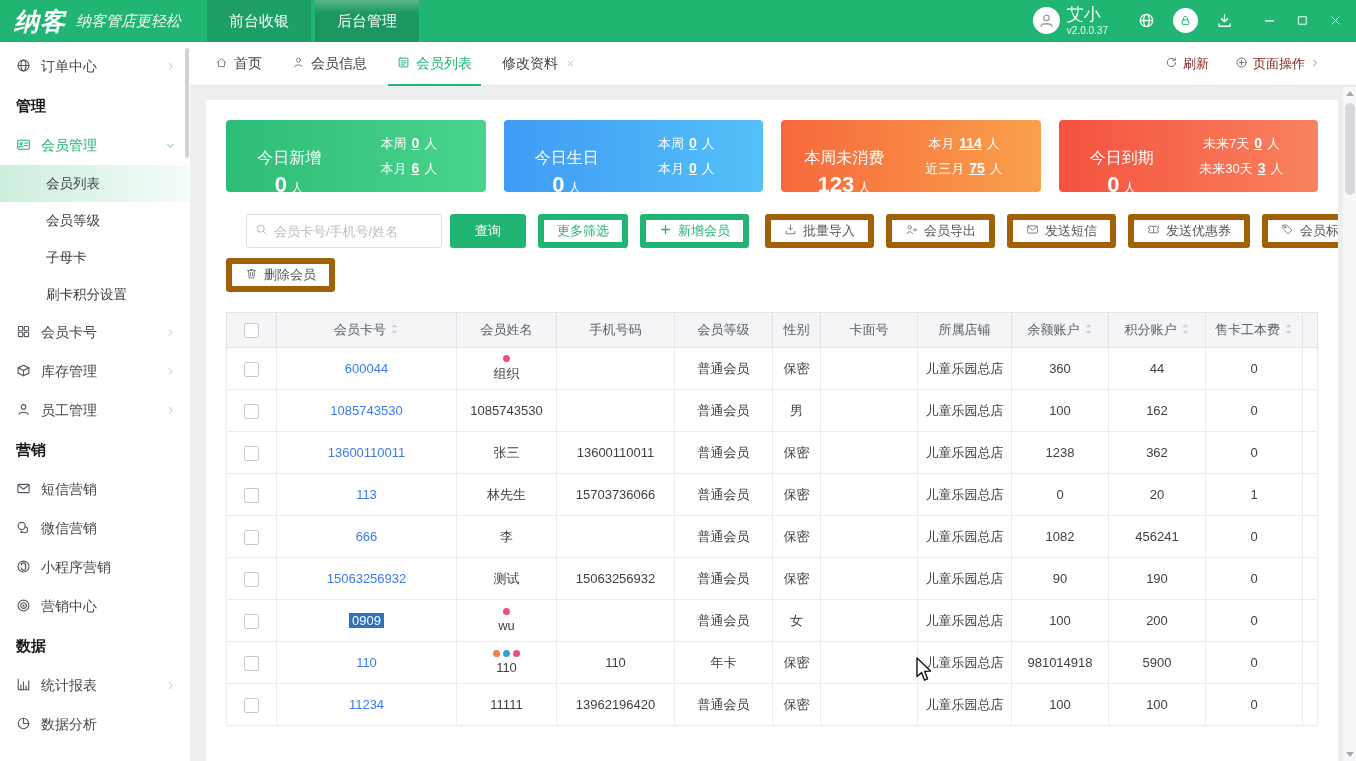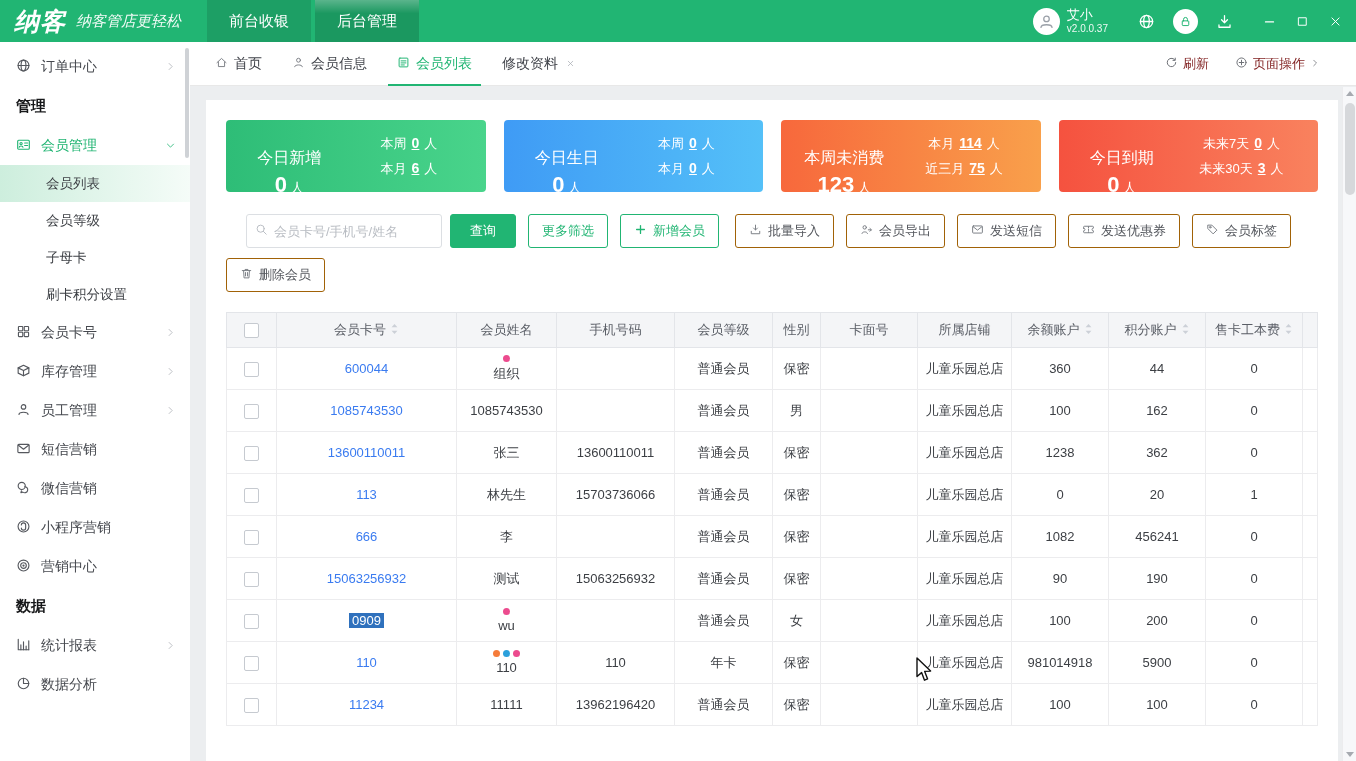--- a/index.html
+++ b/index.html
@@ -12,21 +12,21 @@
   .logo { font-size:25px; font-weight:bold; font-style:italic; padding:0 10px 0 14px; letter-spacing:1px; white-space:nowrap;font-family:Liberation Mono, monospace; }
   .slogan { font-family:"DejaVu Serif","Liberation Serif",serif; font-style:italic; font-size:15px; opacity:.95; margin-right:26px; white-space:nowrap; }
   .nav-tabs { display:flex; height:42px; }
   .nav-tab { padding:0 22px; display:flex; align-items:center; font-size:15px; background:rgba(0,0,0,.12); margin-right:4px; cursor:pointer; white-space:nowrap; }
   .nav-tab.active { background:linear-gradient(180deg, rgba(255,255,255,.28), rgba(255,255,255,0) 32%), rgba(0,0,0,.16); }
   .topbar-right { margin-left:auto; display:flex; align-items:center; gap:16px; padding-right:14px; }
   .user-block { display:flex; align-items:center; gap:7px; cursor:pointer; }
   .avatar { width:27px; height:27px; border-radius:50%; background:#fff; color:#9aa0a8; display:flex; align-items:center; justify-content:center; overflow:hidden; }
   .avatar svg { width:17px; height:17px; }
   .user-meta { display:flex; flex-direction:column; line-height:1.15; }
-  .user-name { font-size:13px; }
+  .user-name { font-size:17px; }
   .user-version { font-size:10px; opacity:.92; }
   .top-icon { width:25px; height:25px; display:flex; align-items:center; justify-content:center; cursor:pointer; color:#fff; }
   .top-icon svg { width:17px; height:17px; }
   .top-icon[data-name="lock-icon"] { background:#fff; border-radius:50%; color:#21b573; }
   .top-icon[data-name="lock-icon"] svg { width:13px; height:13px; }
   .win-controls { display:flex; gap:20px; margin-left:10px; align-items:center; }
   .win-btn { cursor:pointer; display:flex; align-items:center; }
   .win-btn svg { width:13px; height:13px; }
 
   
@@ -77,21 +77,21 @@
   .stat-right { flex:1.25; display:flex; flex-direction:column; gap:7px; align-items:center; }
   .stat-row { font-size:13px; display:flex; align-items:baseline; gap:5px; white-space:nowrap; }
   .stat-row .val { font-weight:bold; text-decoration:underline; font-size:14px; }
 
   
   .toolbar { display:flex; align-items:center; gap:12px; margin-top:22px;padding-left:20px; }
   .search-box { width:196px; height:34px; border:1px solid #dcdfe3; border-radius:3px; display:flex; align-items:center; padding:0 8px; background:#fff; color:#b9bdc3; flex:0 0 196px; }
   .search-box .icon svg { width:13px; height:13px; }
   .search-box input { border:none; outline:none; flex:1; min-width:0; font-size:13px; margin-left:6px; color:#333; font-family:inherit; }
   .search-box input::placeholder { color:#b9bdc3; }
-  .btn { height:34px; padding:0 13px; font-size:13px; border-radius:3px; display:inline-flex; align-items:center; gap:6px; cursor:pointer; background:#fff; border:1px solid #a16207; color:#53565c; font-family:inherit; white-space:nowrap; }
+  .btn { height:34px; padding:0 13px; font-size:13px; border-radius:3px; display:inline-flex; align-items:center; gap:6px; cursor:pointer; background:#fff; border:6px solid #a16207; color:#53565c; font-family:inherit; white-space:nowrap; }
   .btn .icon { color:#7a7e85; }
   .btn .icon svg { width:13px; height:13px; }
   .btn-primary { background:#21b573; border-color:#21b573; color:#fff; padding:0 19px; margin-left:-4px; }
   .btn-green-outline { border-color:#21b573; color:#21b573; }
   .btn-green-outline .icon { color:#21b573; }
   .action-buttons { display:inline-flex; gap:12px; margin-left:4px; }
   .toolbar-row2 { margin-top:10px; }
 
   
   .member-table { width:100%; border-collapse:collapse; margin-top:20px; table-layout:fixed; }
@@ -245,20 +245,21 @@
                 <circle cx="8" cy="5.2" r="2.4"></circle>
                 <path d="M3.2 13.2c0-3.1 9.6-3.1 9.6 0"></path>
               </svg></span>
             <span class="side-label">员工管理</span>
             <span class="arrow" data-name="chevron-right-icon">
               <svg viewBox="0 0 16 16" width="15" height="15" fill="none" stroke="currentColor" stroke-width="1.2" stroke-linecap="round" stroke-linejoin="round">
                 <path d="M6 3.6L10.4 8L6 12.4"></path>
               </svg>
             </span>
           </div>
+          <div class="side-section" data-name="sidebar-section-marketing">营销</div>
           <div class="side-item" data-name="sidebar-item-sms-marketing">
             <span class="icon" data-name="sms-icon"><svg viewBox="0 0 16 16" width="15" height="15" fill="none" stroke="currentColor" stroke-width="1.2" stroke-linecap="round" stroke-linejoin="round">
                 <rect x="2" y="3.6" width="12" height="8.8" rx="1"></rect>
                 <path d="M2.6 4.6L8 8.8l5.4-4.2"></path>
               </svg></span>
             <span class="side-label">短信营销</span>
           </div>
           <div class="side-item" data-name="sidebar-item-wechat-marketing">
             <span class="icon" data-name="wechat-icon"><svg viewBox="0 0 16 16" width="15" height="15" fill="none" stroke="currentColor" stroke-width="1.2" stroke-linecap="round" stroke-linejoin="round">
                 <circle cx="6.1" cy="6.3" r="3.8"></circle>

